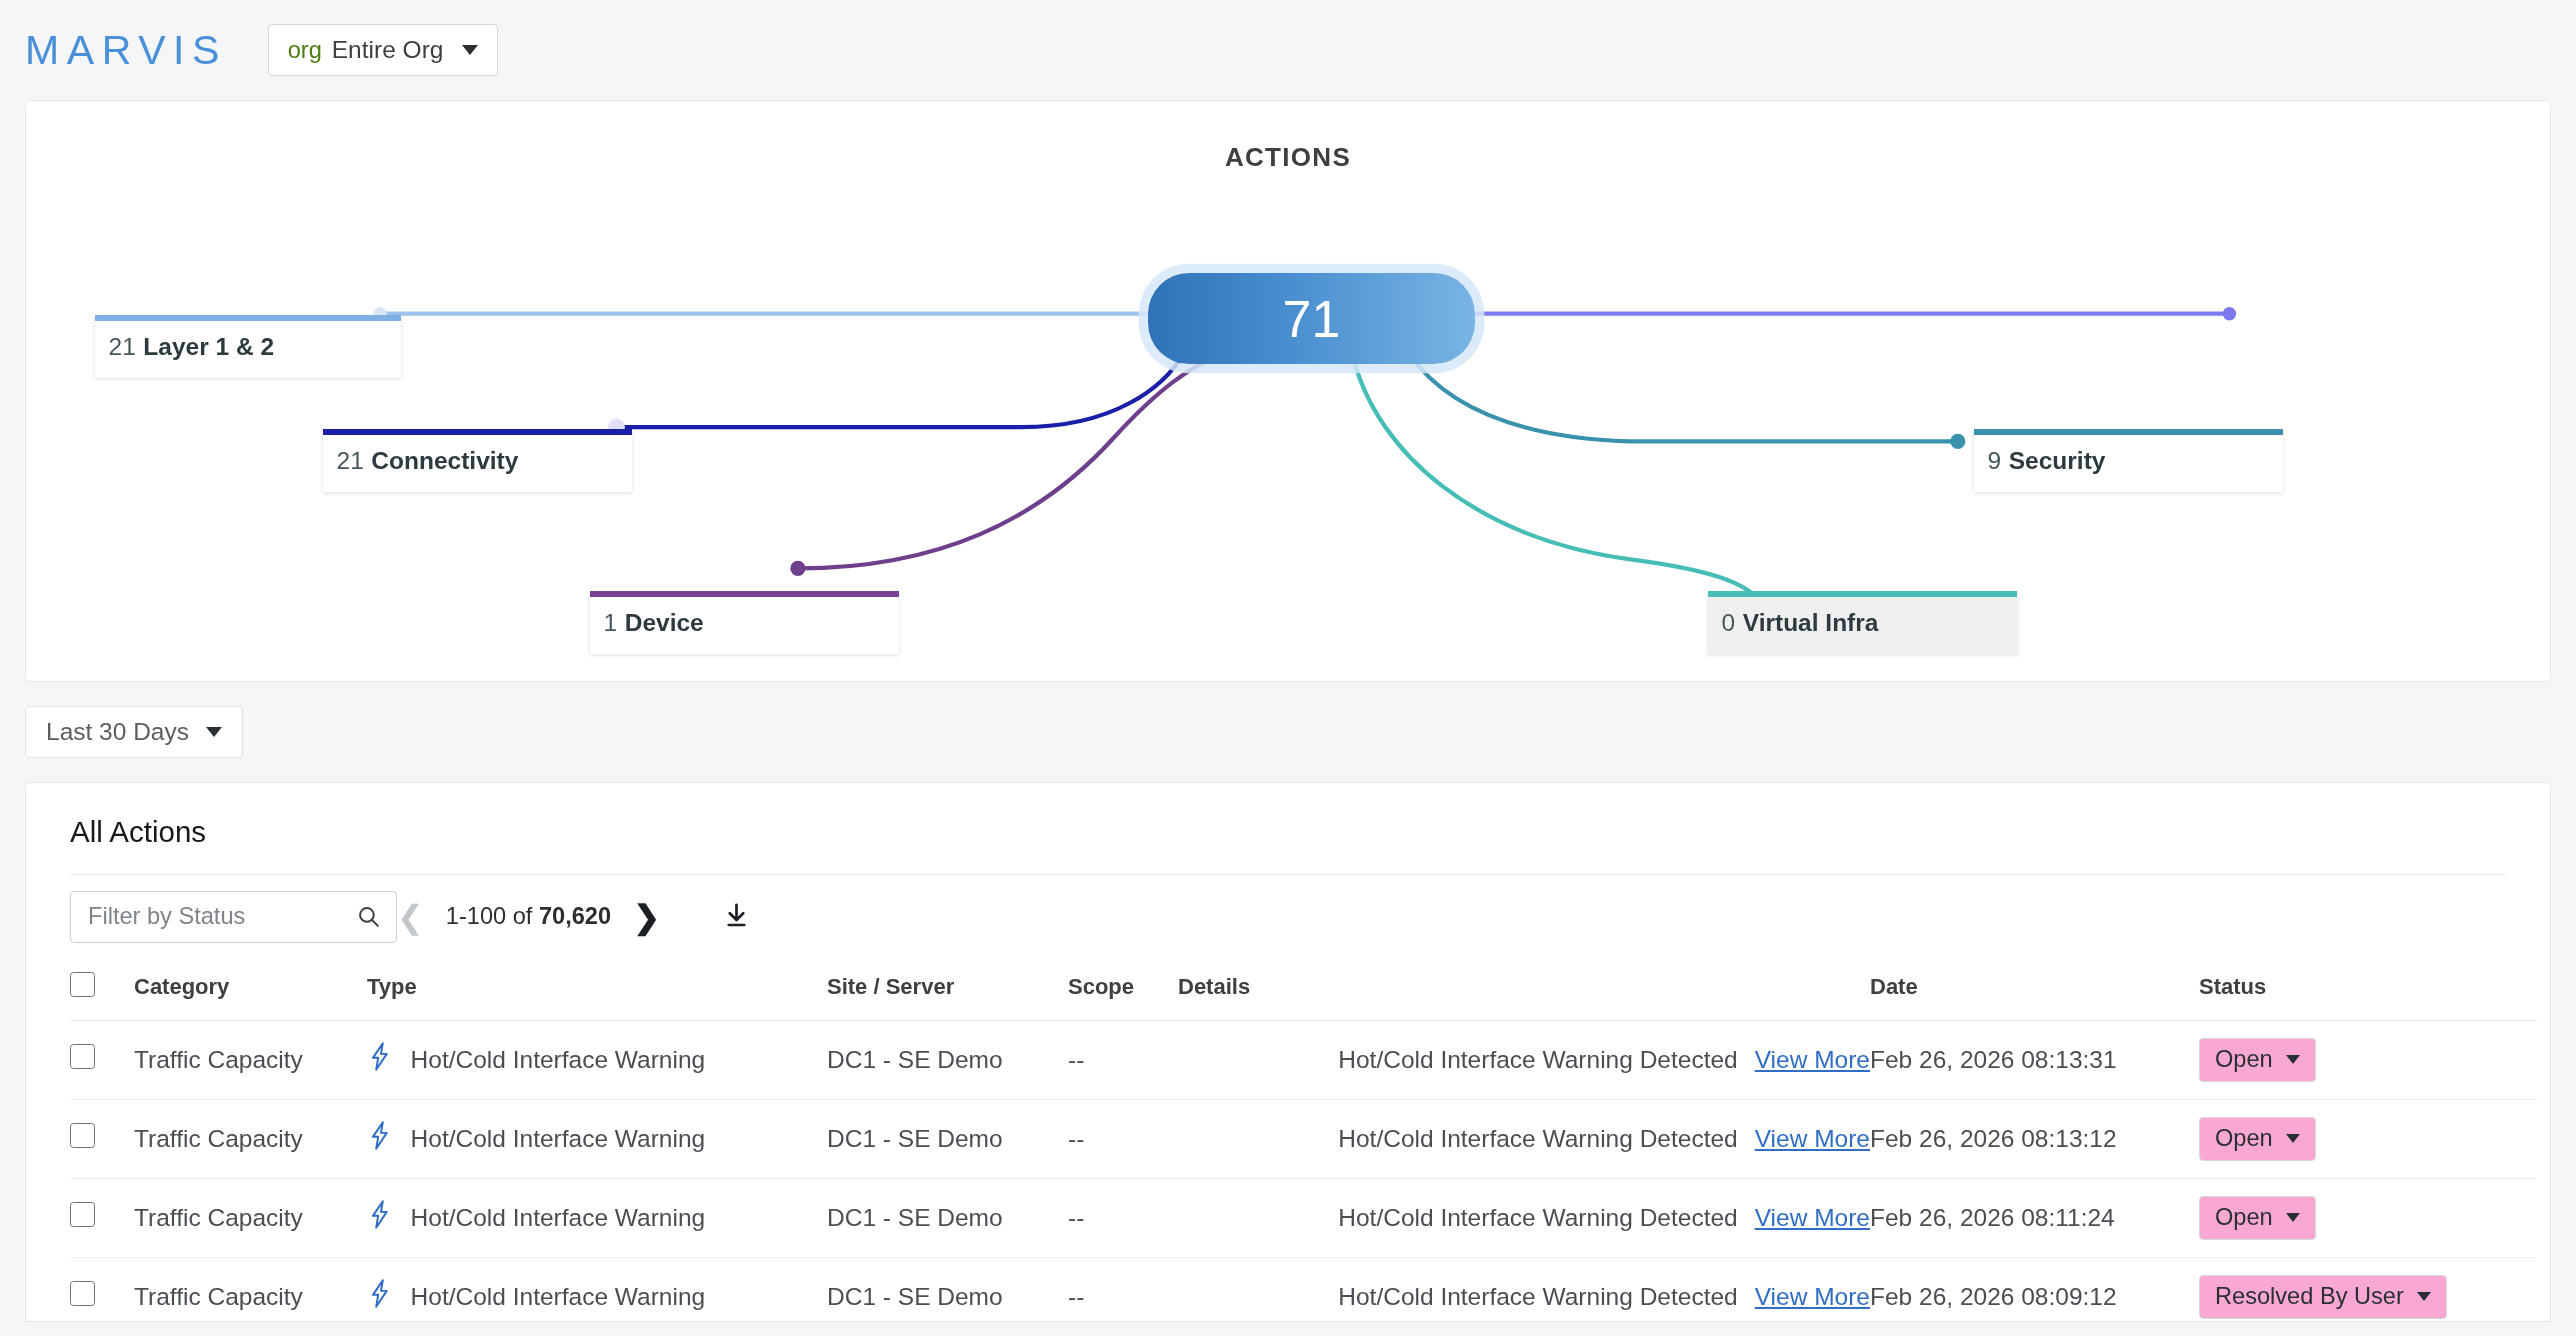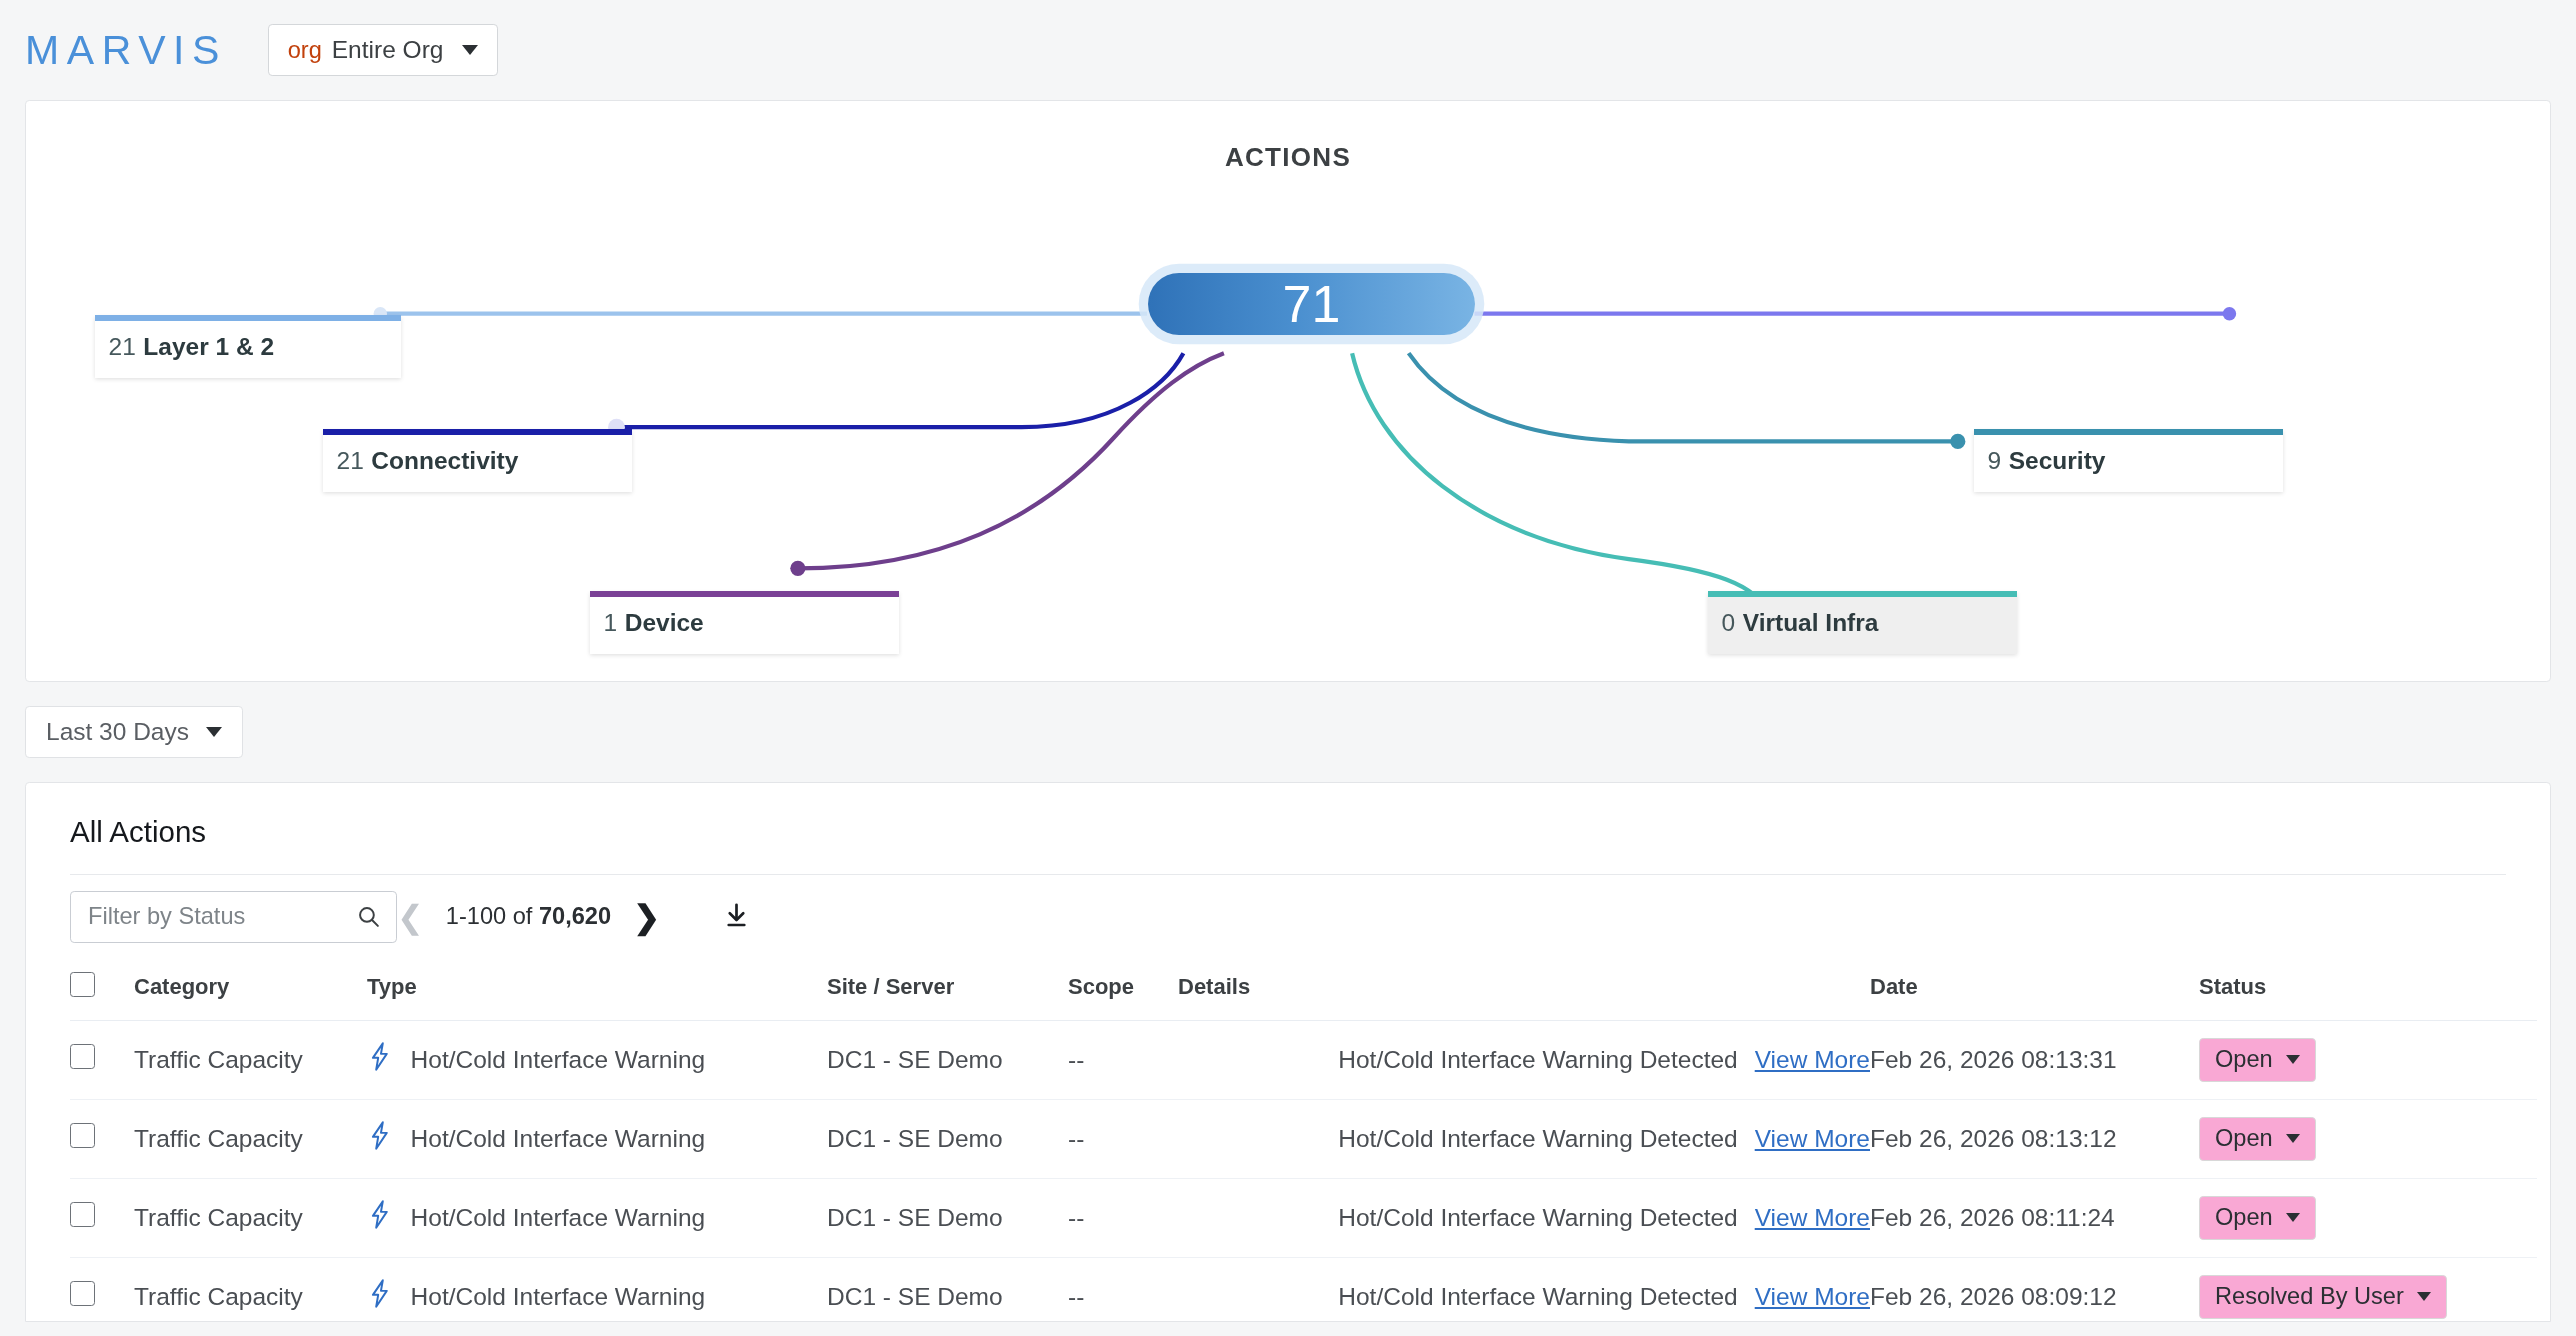--- a/index.html
+++ b/index.html
@@ -33,21 +33,21 @@
     min-width: 230px;
     background: #ffffff;
     border: 0.8px solid #d4d7da;
     border-radius: 4.2px;
     display: flex;
     align-items: center;
     padding: 0 18.6px;
     gap: 10px;
     cursor: pointer;
   }
-  .org-label { color: #c2410c; font-size: 23.6px; }
+  .org-label { color: #4d7c0f; font-size: 23.6px; }
   .org-value { color: #3c4043; font-size: 24.5px; }
   .caret {
     width: 0; height: 0;
     border-left: 8.4px solid transparent;
     border-right: 8.4px solid transparent;
     border-top: 10px solid #2b2f33;
     margin-left: 8.4px;
   }
 
   
@@ -69,21 +69,21 @@
     text-align: center;
     font-size: 26px;
     font-weight: bold;
     letter-spacing: 1.3px;
     color: #3c4043;
   }
 
   .hub {
     position: absolute;
     left: 1122px; top: 172px;
-    width: 327px; height: 62px;
+    width: 327px; height: 91px;
     border-radius: 41px;
     background: linear-gradient(90deg, #2f72b8 0%, #4a8fcf 45%, #79b4e4 100%);
     box-shadow: 0 0 0 9.3px rgba(214,232,248,0.85);
     display: flex; align-items: center; justify-content: center;
     color: #ffffff;
     font-size: 52px;
     font-weight: 300;
     z-index: 4;
     cursor: pointer;
   }

